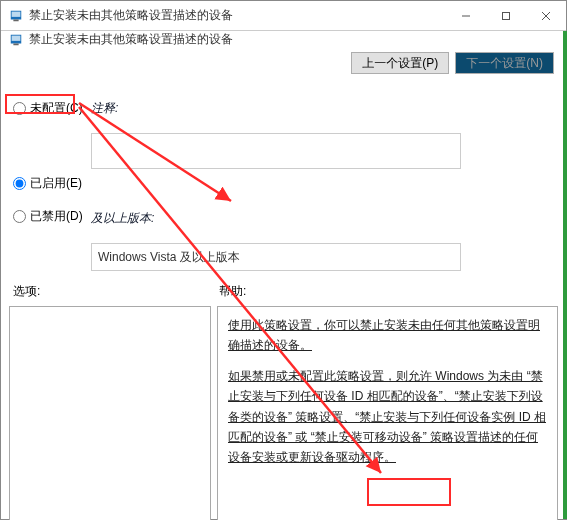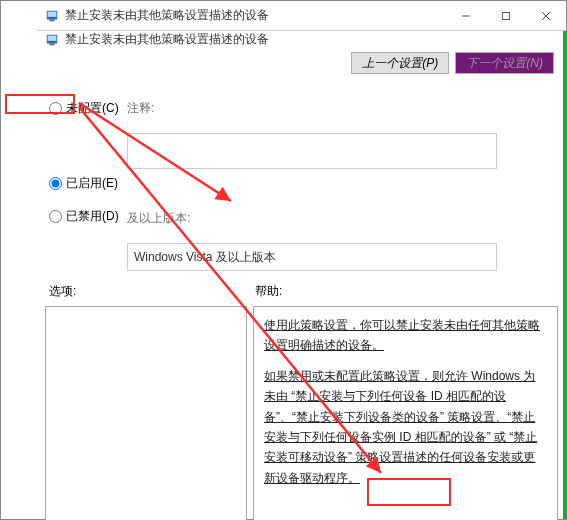--- a/index.html
+++ b/index.html
@@ -1,34 +1,34 @@
 <!DOCTYPE html>
 <html><head>
 <meta charset="utf-8">
 <style>
   * { box-sizing: border-box; font-family: "Microsoft YaHei", "Segoe UI", sans-serif; font-size: 12px; }
   body { margin: 0; background: #fff; }
-  .window { width: 567px; height: 520px; border: 1px solid #888; background: #fff; position: relative; display: flex; flex-direction: column; padding-left: 36px; }
+  .window { width: 567px; height: 520px; border: 1px solid #888; background: #fff; position: relative; display: flex; flex-direction: column; }
   .titlebar { height: 30px; display: flex; align-items: center; border-bottom: 1px solid #ccc; padding-left: 8px; }
   .titlebar-icon svg { width: 14px; height: 14px; display: block; }
   .titlebar-title { margin-left: 6px; flex: 1; color: #333; }
   .win-btns { display: flex; height: 30px; }
   .win-btn { width: 40px; height: 30px; display: flex; align-items: center; justify-content: center; color: #555; cursor: pointer; }
   .subheader { height: 26px; display: flex; align-items: center; padding-left: 8px; color: #333; }
   .subheader-icon svg { width: 14px; height: 14px; display: block; }
   .subheader-title { margin-left: 6px; }
   .nav-row { display: flex; justify-content: flex-end; padding: 4px 12px 10px; gap: 6px; }
-  .btn { height: 22px; padding: 0 10px; border: 1px solid #adadad; background: #e1e1e1; cursor: pointer; font-style: italic; }
-  .btn:disabled { color: #999; background: #701a75; cursor: default; }
+  .btn { height: 22px; padding: 0 10px; border: 1px solid #adadad; background: #e1e1e1; cursor: pointer; }
+  .btn:disabled { color: #999; background: #0c4a6e; cursor: default; }
   .config-area { padding: 0 12px; position: relative; }
   .radio-row { display: flex; align-items: flex-start; margin: 16px 0; }
   .radio-col { width: 78px; display: flex; align-items: center; }
   .radio-col input { margin: 0 4px 0 0; }
   .radio-col label { white-space: nowrap; }
-  .right-label { color: #737373; }
+  .right-label { color: #0f172a; font-style: italic; }
   .comment-box { margin-left: 78px; margin-top: 2px; height: 36px; width: 370px; border: 1px solid #ccc; background: #fff; }
   .platform-box { margin-left: 0; height: 28px; width: 370px; border: 1px solid #ccc; background: #fff; display: flex; align-items: center; padding: 0 6px; color: #333; }
   .labels-row { display: flex; margin-top: 12px; }
   .labels-row .col1 { width: 218px; padding-left: 12px; }
   .labels-row .col2 { padding-left: 0; }
   .panes { display: flex; gap: 6px; margin-top: 6px; padding: 0 8px; }
   .options-pane, .help-pane { border: 1px solid #a9a9a9; background: #fff; overflow: auto; position: relative; }
   .options-pane { width: 202px; height: 270px; }
   .help-pane { flex: 1; height: 270px; padding: 8px 10px; line-height: 1.7; color: #222; }
   .help-pane p { margin: 0 0 10px 0; text-decoration: underline; }

